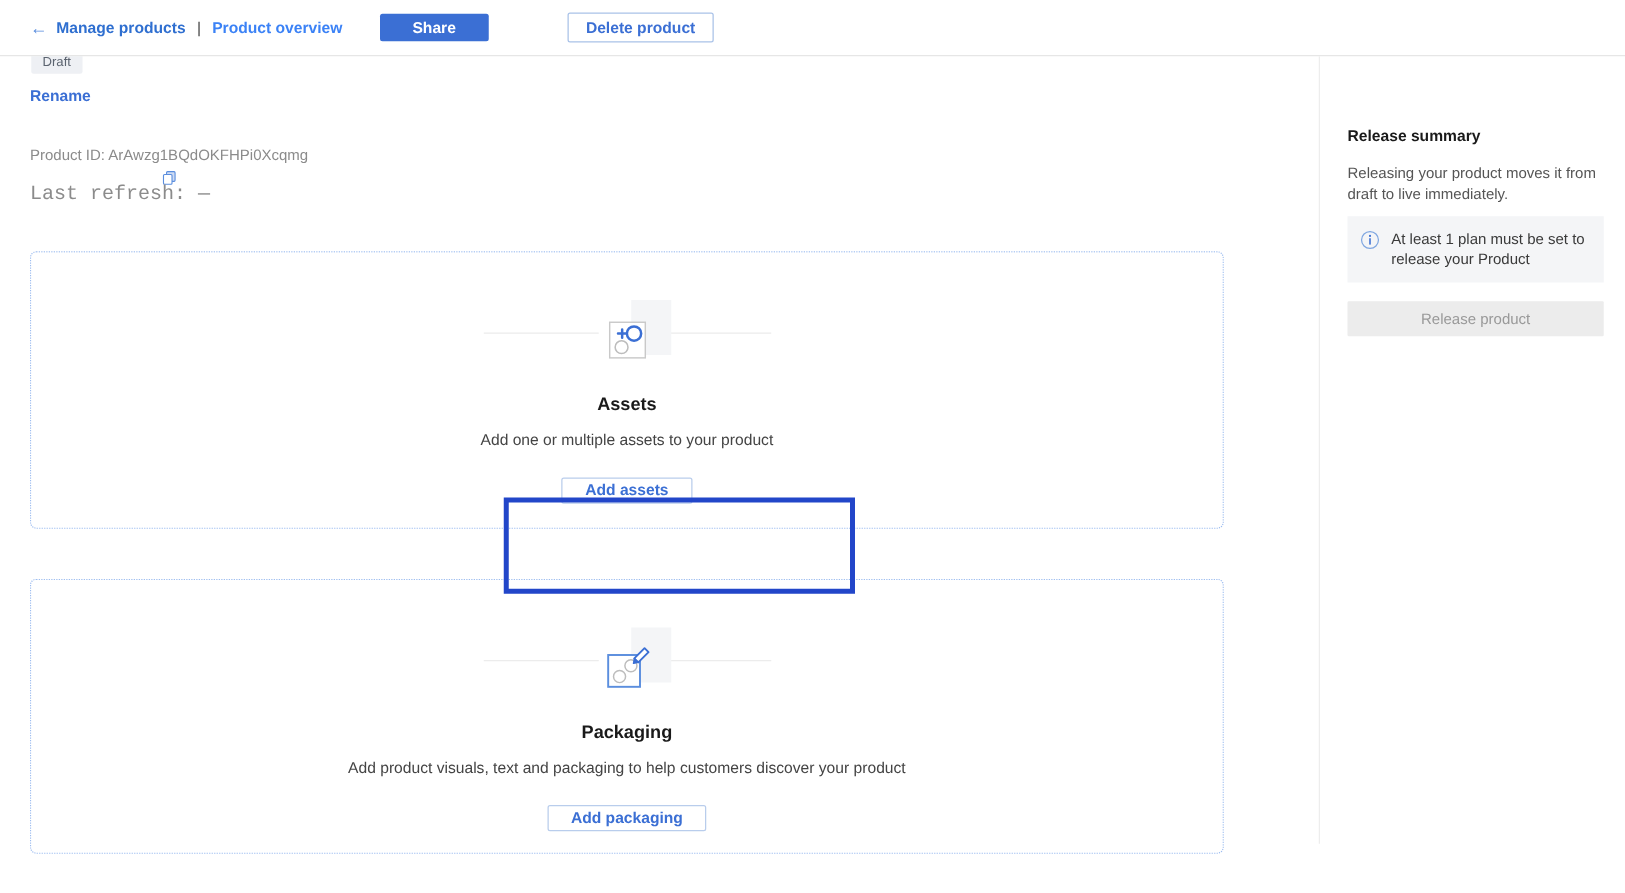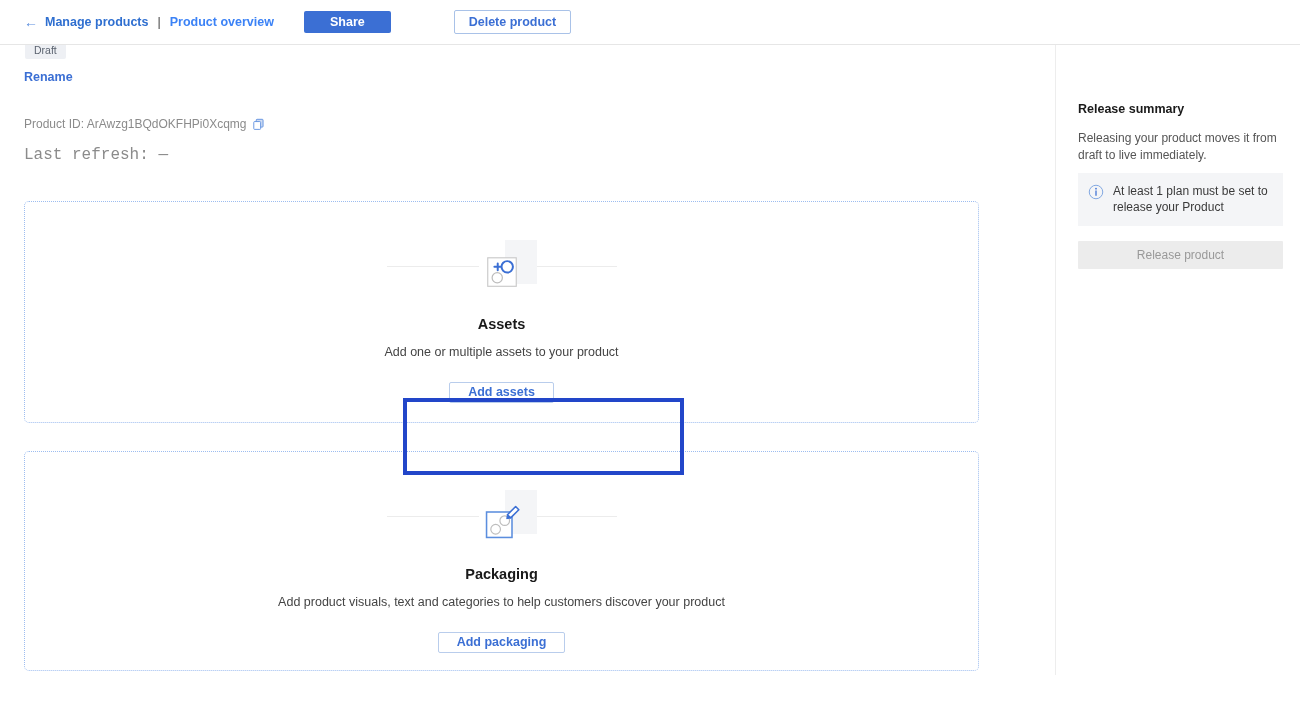--- a/index.html
+++ b/index.html
@@ -85,38 +85,38 @@
     color: #111; line-height: 1;
   }
   .rename-link {
     color: #3b6fd4; font-size: 12.5px; font-weight: bold;
     cursor: pointer; padding-bottom: 2px;
   }
 
   .meta-id {
     position: absolute; left: 24px; top: 72px;
     font-size: 12px; color: #8b8b8b;
-    display: flex; align-items: center; gap: 5px;
+    display: flex; align-items: center; gap: 5px; flex-direction: column;
   }
   .copy-icon { width: 13px; height: 13px; display: inline-block; }
   .meta-refresh {
     position: absolute; left: 24px; top: 101px;
     font-size: 16px; color: #8b8b8b; font-family: Liberation Mono, monospace;
   }
 
   
   .card {
     position: absolute; left: 24px;
     width: 955px;
     border: 1.4px dotted #9dbdf0;
     border-radius: 5px;
     background: #ffffff;
   }
   #card-assets { top: 156px; height: 222px; }
-  #card-packaging { top: 406px; height: 220px; }
+  #card-packaging { top: 418px; height: 220px; }
 
   .card-inner {
     position: relative; width: 100%; height: 100%;
     display: flex; flex-direction: column; align-items: center;
   }
 
   
   .icon-band {
     position: relative;
     width: 100%;
@@ -263,21 +263,21 @@
               <circle cx="25" cy="20.5" r="5.3" fill="none" stroke="#bdbdbd" stroke-width="1.3"></circle>
               <circle cx="15" cy="30" r="5.3" fill="none" stroke="#bdbdbd" stroke-width="1.3"></circle>
               <path d="M28 14 L37 5 L40.5 8.5 L31.5 17.5 Z" fill="#ffffff" stroke="#3b6fd4" stroke-width="1.7" stroke-linejoin="round"></path>
               <path d="M28 14 L31.5 17.5 L27.2 18.4 Z" fill="#3b6fd4" stroke="#3b6fd4" stroke-width="1.1" stroke-linejoin="round"></path>
             </svg>
           </div>
           <div class="rule"></div>
         </div>
 
         <div class="card-title" style="margin-top:24px;">Packaging</div>
-        <div class="card-desc" style="margin-top:13px;">Add product visuals, text and categories to help customers discover your product</div>
+        <div class="card-desc" style="margin-top:13px;">Add product visuals, text and packaging to help customers discover your product</div>
         <button class="btn-outline" style="margin-top:23px;">Add packaging</button>
       </div>
     </div>
 
   </div>
 
   <div class="right-pane">
     <div class="rs-title">Release summary</div>
     <div class="rs-body">Releasing your product moves it from draft to live immediately.</div>
 

